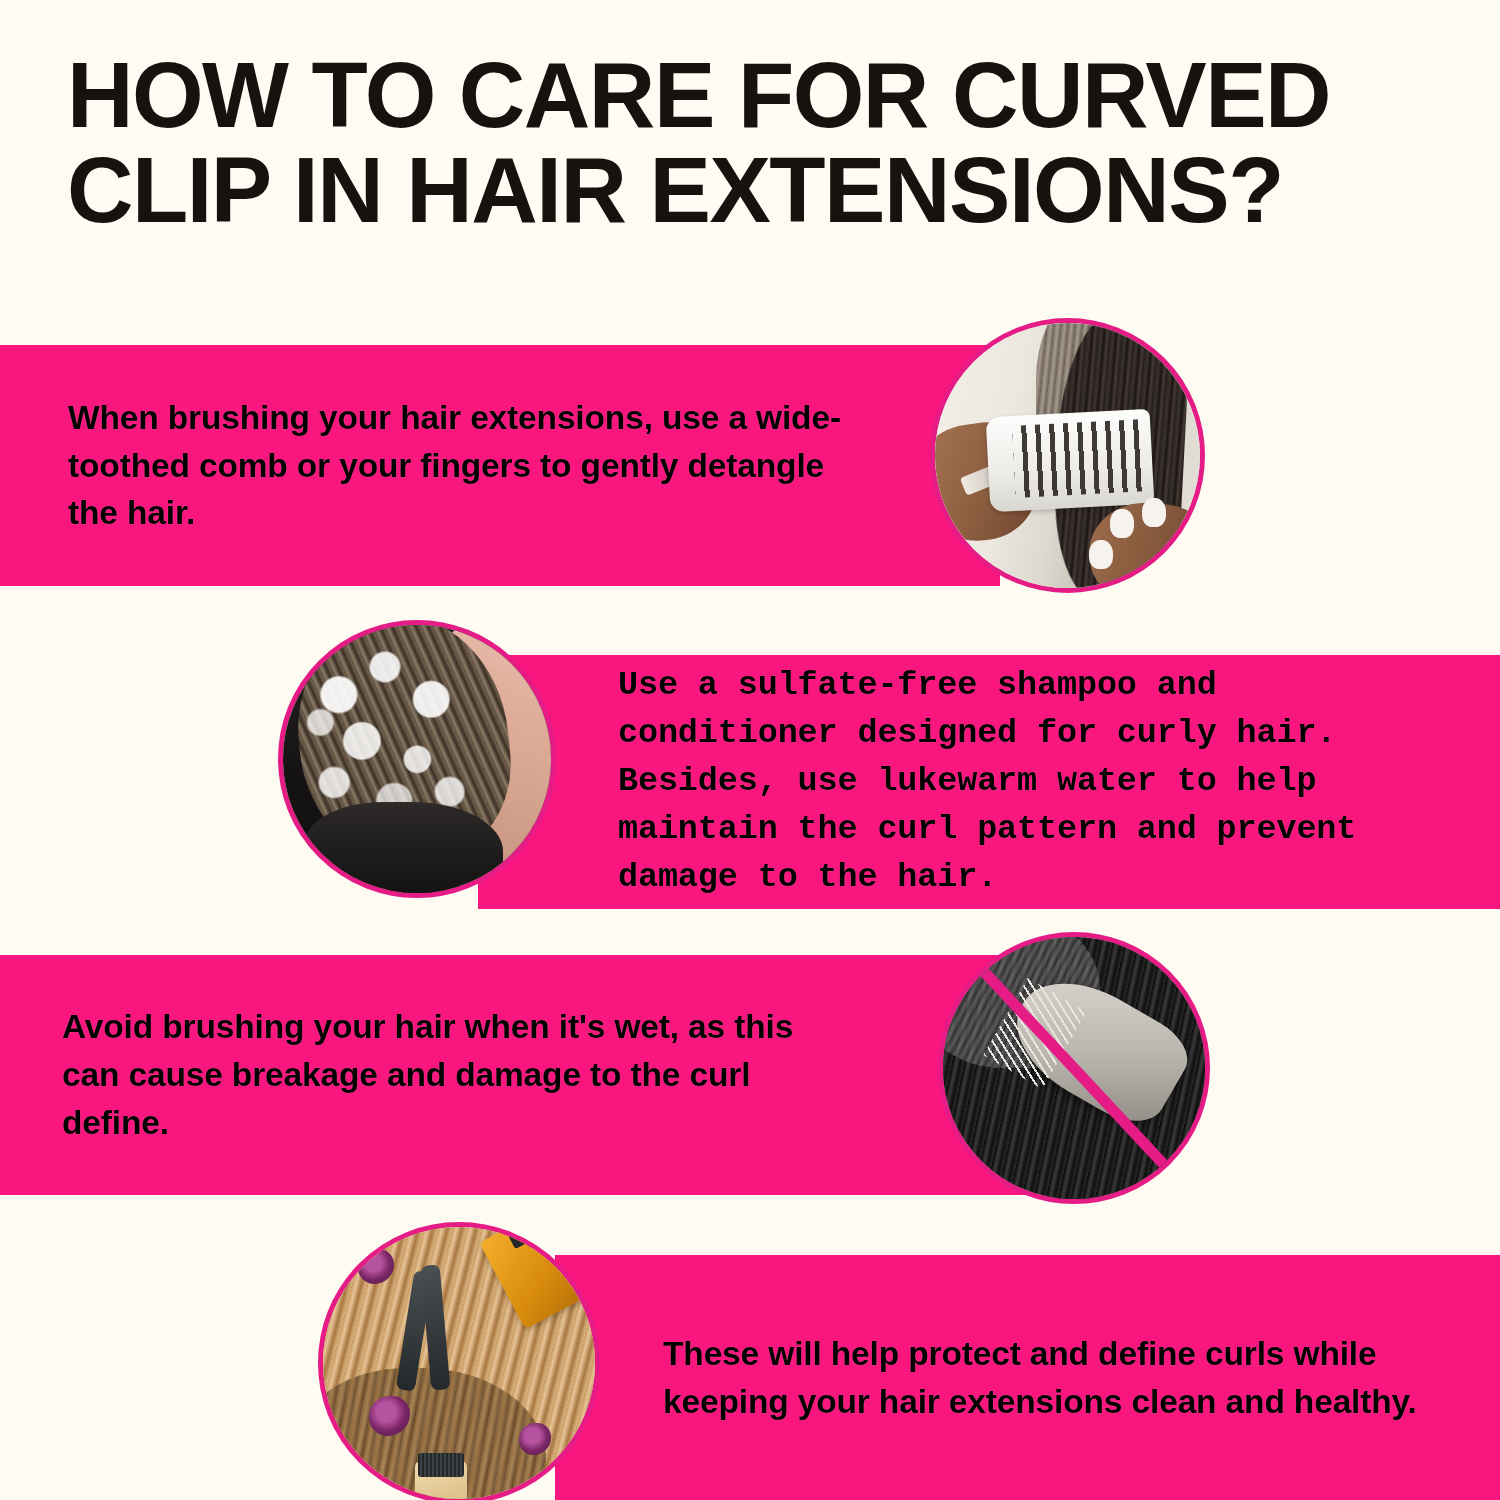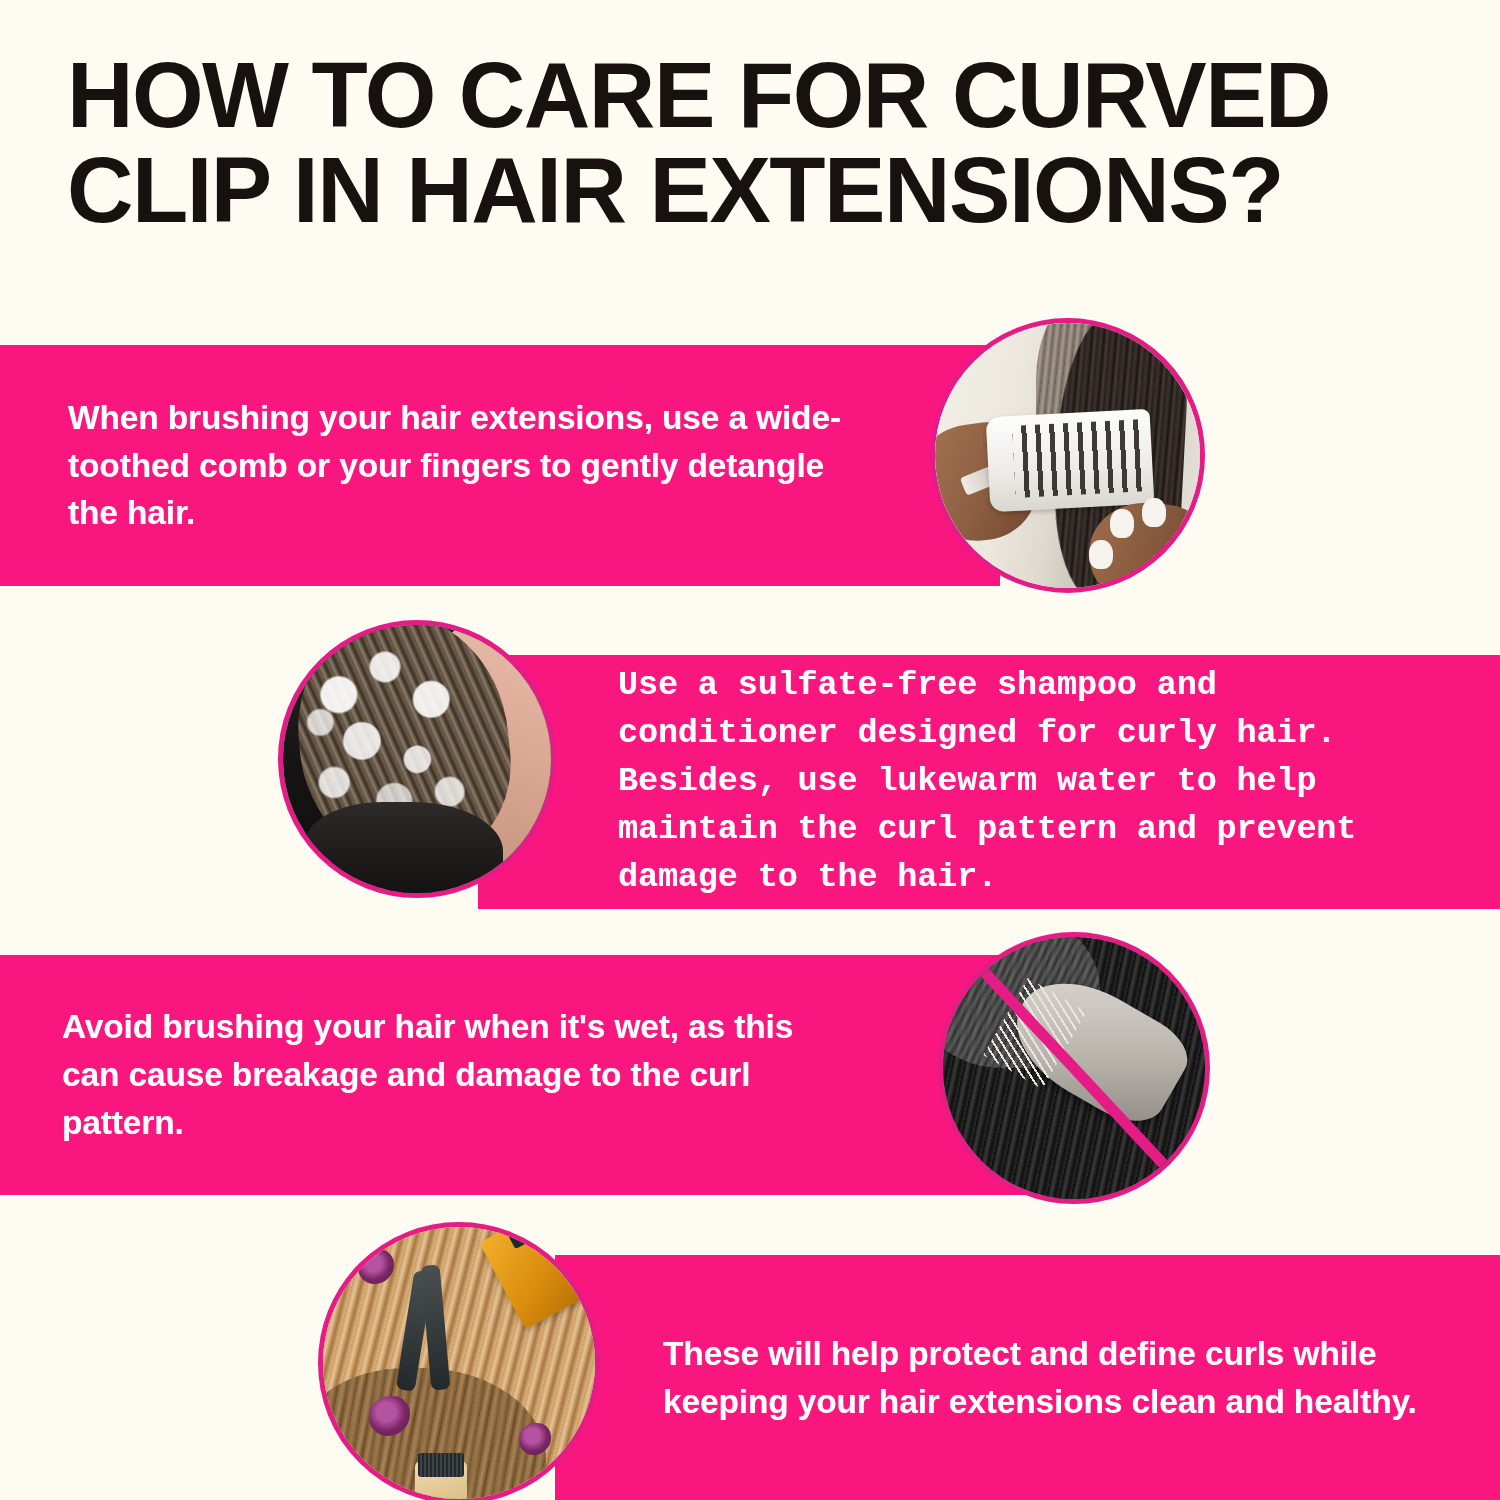--- a/index.html
+++ b/index.html
@@ -31,21 +31,21 @@
     position:absolute;
     background:#f9167e;
     display:flex; align-items:center;
   }
   .band-1{ left:0; top:345px;  width:1000px; height:241px; }
   .band-2{ left:478px; top:655px; width:1030px; height:254px;font-family:Liberation Mono, monospace; }
   .band-3{ left:0; top:955px; width:1100px; height:240px; }
   .band-4{ left:555px; top:1255px; width:945px; height:245px; }
 
   .band-text{
-    color:#ffffff;
+    color:#000000;
     font-size:33.5px;
     line-height:1.43;
     font-weight:bold;
     letter-spacing:-0.15px;
     text-shadow:0 0 1px rgba(255,255,255,0.35);
   }
   .band-1 .band-text{ padding-left:68px; padding-right:140px; }
   .band-2 .band-text{ padding-left:140px; padding-right:60px; }
   .band-3 .band-text{ padding-left:62px; padding-right:260px; }
   .band-4 .band-text{ padding-left:108px; padding-right:60px; }
@@ -268,21 +268,21 @@
   <div class="ph-inner">
     <div class="p2-bg"></div>
     <div class="p2-skin"></div>
     <div class="p2-hair"></div>
     <div class="p2-foam"></div>
     <div class="p2-dark"></div>
   </div>
 </div>
 
 <div class="band band-3">
-  <p class="band-text">Avoid brushing your hair when it's wet, as this can cause breakage and damage to the curl pattern.</p>
+  <p class="band-text">Avoid brushing your hair when it's wet, as this can cause breakage and damage to the curl define.</p>
 </div>
 
 <div class="photo photo-3">
   <div class="ph-inner">
     <div class="p3-bg"></div>
     <div class="p3-hair"></div>
     <div class="p3-hair2"></div>
     <div class="p3-brush"></div>
     <div class="p3-bristles"></div>
     <div class="p3-slash"></div>

